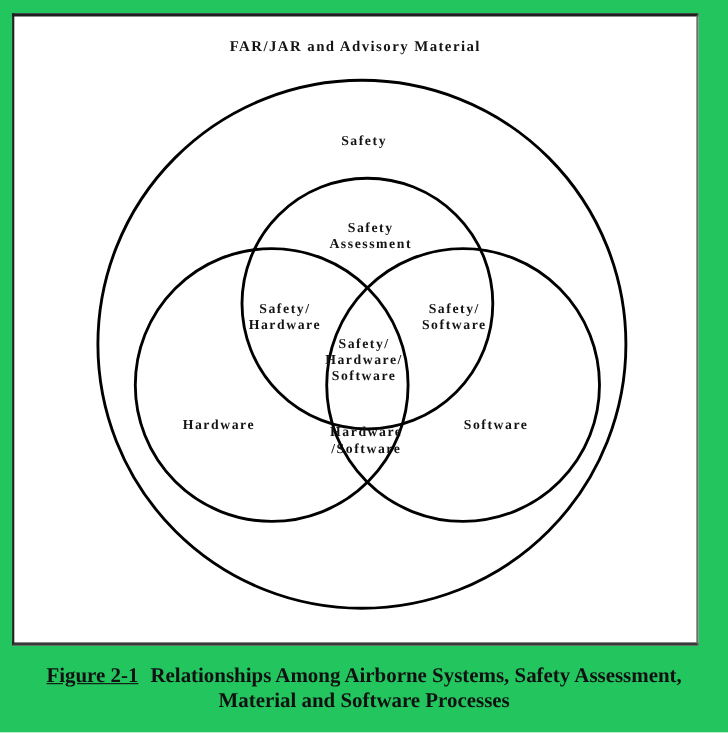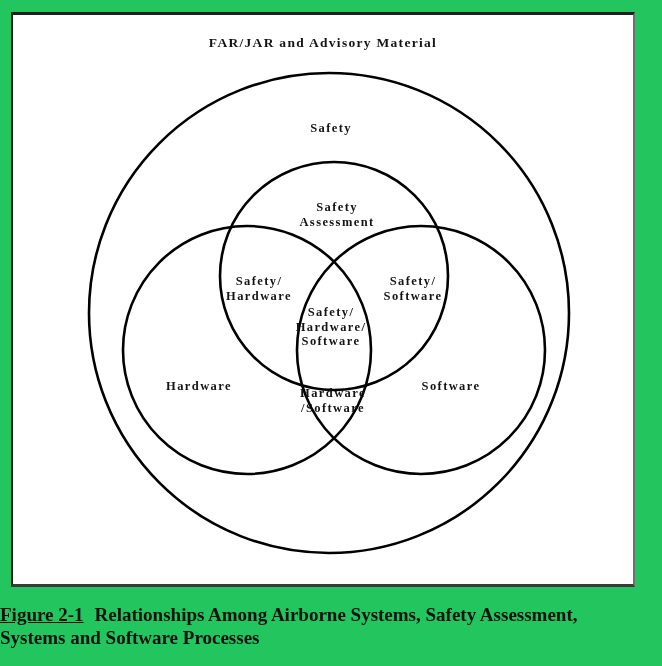--- a/index.html
+++ b/index.html
@@ -49,21 +49,21 @@
   }
   .diagram-title {
     font-size: 13.5px;
     letter-spacing: 1.3px;
   }
   .caption {
     position: absolute;
     left: 0;
     top: 603px;
     width: 662px;
-    text-align: left;
+    text-align: center;
     font-weight: bold;
     font-size: 19px;
     line-height: 23px;
     color: #111111;
   }
   .figno {
     text-decoration: underline;
     margin-right: 11px;
   }
 </style>
@@ -100,16 +100,16 @@
 
   <div class="lbl" style="left:199px; top:386px;">Hardware</div>
 
   <div class="lbl" style="left:451px; top:386px;">Software</div>
 
   <div class="lbl" style="left:333px; top:400px;">Hardware
 /Software</div>
 
   <div class="caption">
     <span class="figno">Figure 2-1</span><span>Relationships Among Airborne Systems, Safety Assessment,</span><br>
-    <span>Systems and Software Processes</span>
+    <span>Material and Software Processes</span>
   </div>
 
 </div>
 
 </body></html>

